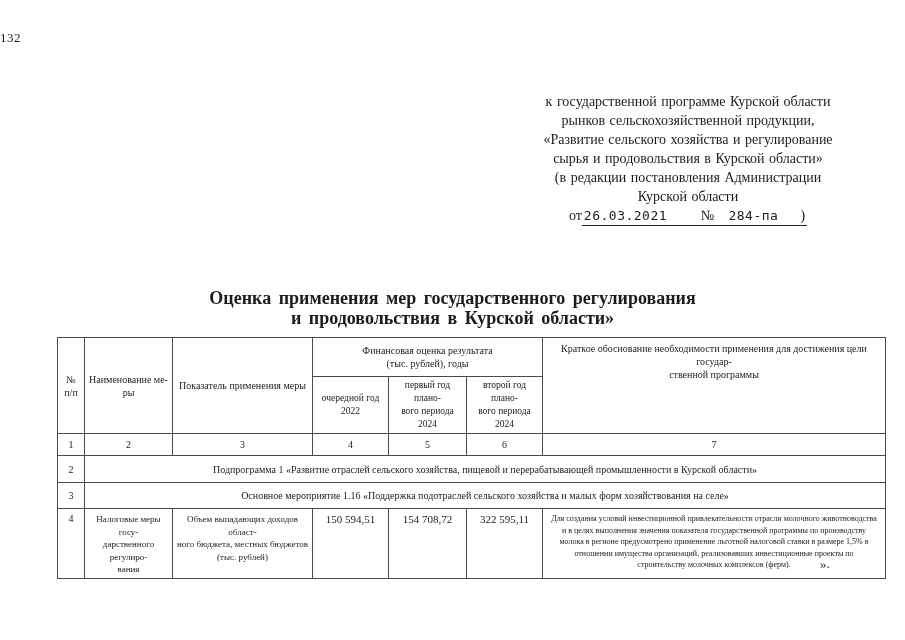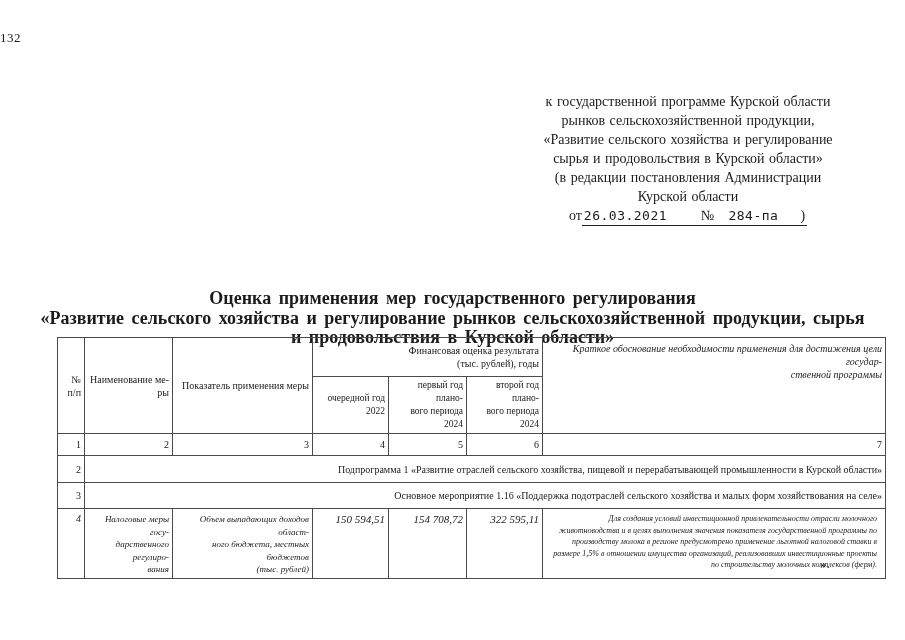--- a/index.html
+++ b/index.html
@@ -48,31 +48,31 @@
   table.main {
     position: absolute;
     top: 337px; left: 57px;
     width: 828px;
     border-collapse: collapse;
     table-layout: fixed;
   }
   table.main td, table.main th {
     border: 1px solid #4a4a4a;
     font-weight: normal;
-    text-align: right;
+    text-align: center;
     vertical-align: middle;
     padding: 2px 3px;
     overflow: hidden;
   }
   .pre { white-space: pre-line; }
   .hdr { font-size: 10px; line-height: 13px; }
   .hdr-sub { font-size: 9.5px; line-height: 13px; }
   .colnum { font-size: 10px; }
   .span-row { font-size: 10px; }
-  .cell-top { vertical-align: top !important; padding-top: 4px !important; font-style: italic; }
+  .cell-top { vertical-align: top !important; padding-top: 4px !important; }
   .cell-small { font-size: 9px; line-height: 12.5px; }
   .cell-money { font-size: 11px; }
   .cell-justify {
     font-size: 8px;
     line-height: 11.5px;
     text-align: justify;
     padding: 4px 8px 2px 8px !important;
   }
   .closing-mark {
     position: absolute;
@@ -92,21 +92,20 @@
   <div>сырья и продовольствия в Курской области»</div>
   <div>(в редакции постановления Администрации</div>
   <div>Курской области</div>
   <div class="annex-date-line">
     <span>от</span><span class="underlined"><span class="mono">26.03.2021</span><span class="gap-wide"></span><span>№</span><span class="gap-sm"></span><span class="mono">284-па</span><span class="gap-mid"></span><span>)</span></span>
   </div>
 </div>
 
 <div class="doc-title">
   <div>Оценка применения мер государственного регулирования</div>
-  <div>«Развитие сельского хозяйства и регулирование рынков сельскохозяйственной продукции, сырья</div>
   <div>и продовольствия в Курской области»</div>
 </div>
 
 <table class="main">
   <colgroup>
     <col style="width:27px">
       <col style="width:88px">
       <col style="width:140px">
     <col style="width:76px">
       <col style="width:78px">

